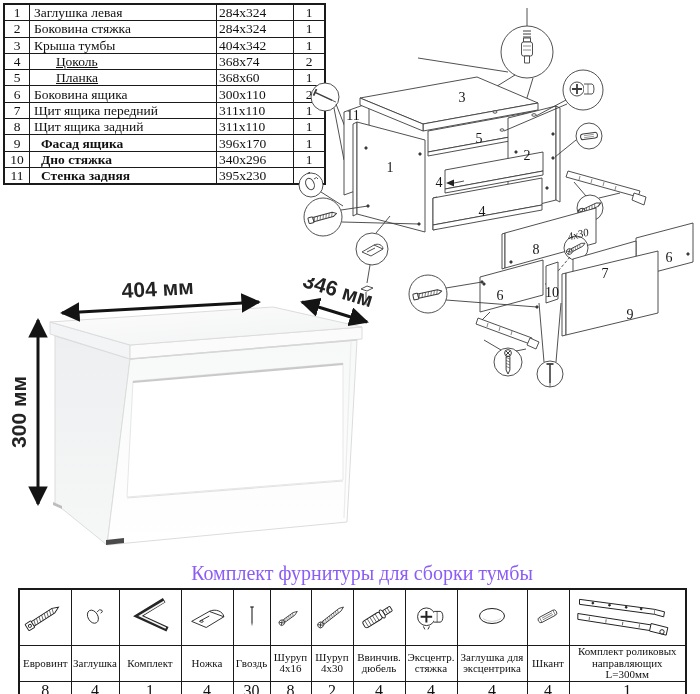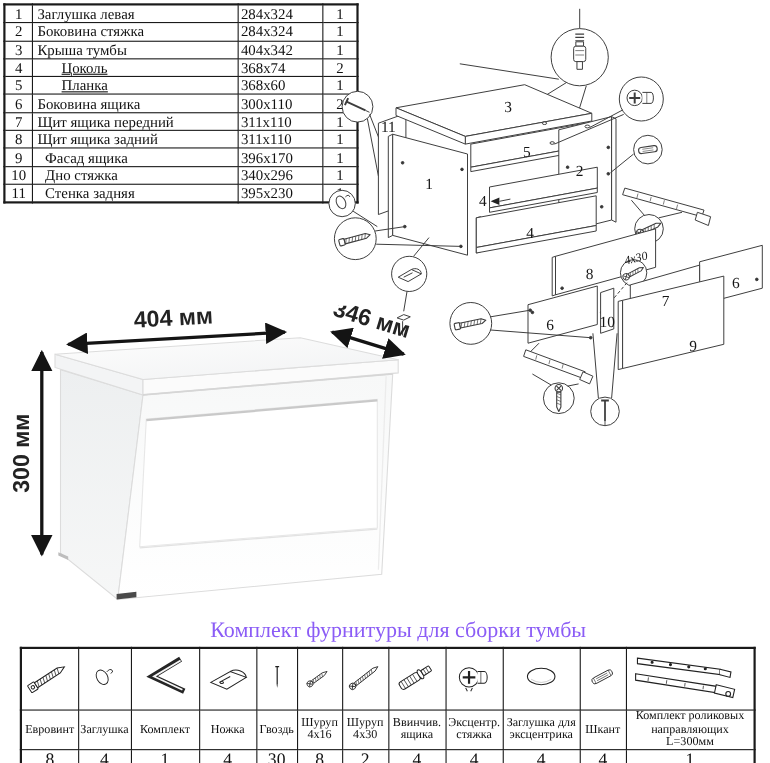--- a/index.html
+++ b/index.html
@@ -12,21 +12,21 @@
     position:absolute;left:3px;top:3px;border-collapse:collapse;
     border:2px solid #1a1a1a;
   }
   .parts-table td{
     border:1px solid #1a1a1a;font-size:13.5px;line-height:15px;
     height:15.3px;padding:0 2px;white-space:nowrap;
   }
   .parts-table td.num{width:20px;text-align:center;}
   .parts-table td.name{width:158px;padding-left:4px;}
   .parts-table td.name.ind1{padding-left:26px;text-decoration:underline;}
-  .parts-table td.name.ind2{padding-left:11px;}
+  .parts-table td.name.ind2{padding-left:11px;font-weight:bold;}
   .parts-table td.size{width:72px;}
   .parts-table td.qty{width:26px;text-align:center;}
   
   #exploded{position:absolute;left:290px;top:0;}
   #product{position:absolute;left:10px;top:278px;}
   .part-label{font-family:"Liberation Serif",serif;font-size:14px;fill:#151515;text-anchor:middle;}
   .note-label{font-family:"Liberation Serif",serif;font-style:italic;font-size:11px;fill:#151515;text-anchor:middle;}
   .dim-label{font-family:"Liberation Sans",sans-serif;font-weight:bold;font-size:21px;fill:#232323;text-anchor:middle;}
   
   .kit-title{
@@ -475,21 +475,21 @@
           </svg></td>
   </tr>
   <tr class="label-row">
     <td>Евровинт</td>
     <td>Заглушка</td>
     <td>Комплект</td>
     <td>Ножка</td>
     <td>Гвоздь</td>
     <td>Шуруп 4x16</td>
     <td>Шуруп 4x30</td>
-    <td>Ввинчив. ящика</td>
+    <td>Ввинчив. дюбель</td>
     <td>Эксцентр. стяжка</td>
     <td>Заглушка для эксцентрика</td>
     <td>Шкант</td>
     <td>Комплект роликовых направляющих L=300мм</td>
   </tr>
   <tr class="qty-row">
     <td>8</td>
     <td>4</td>
     <td>1</td>
     <td>4</td>

